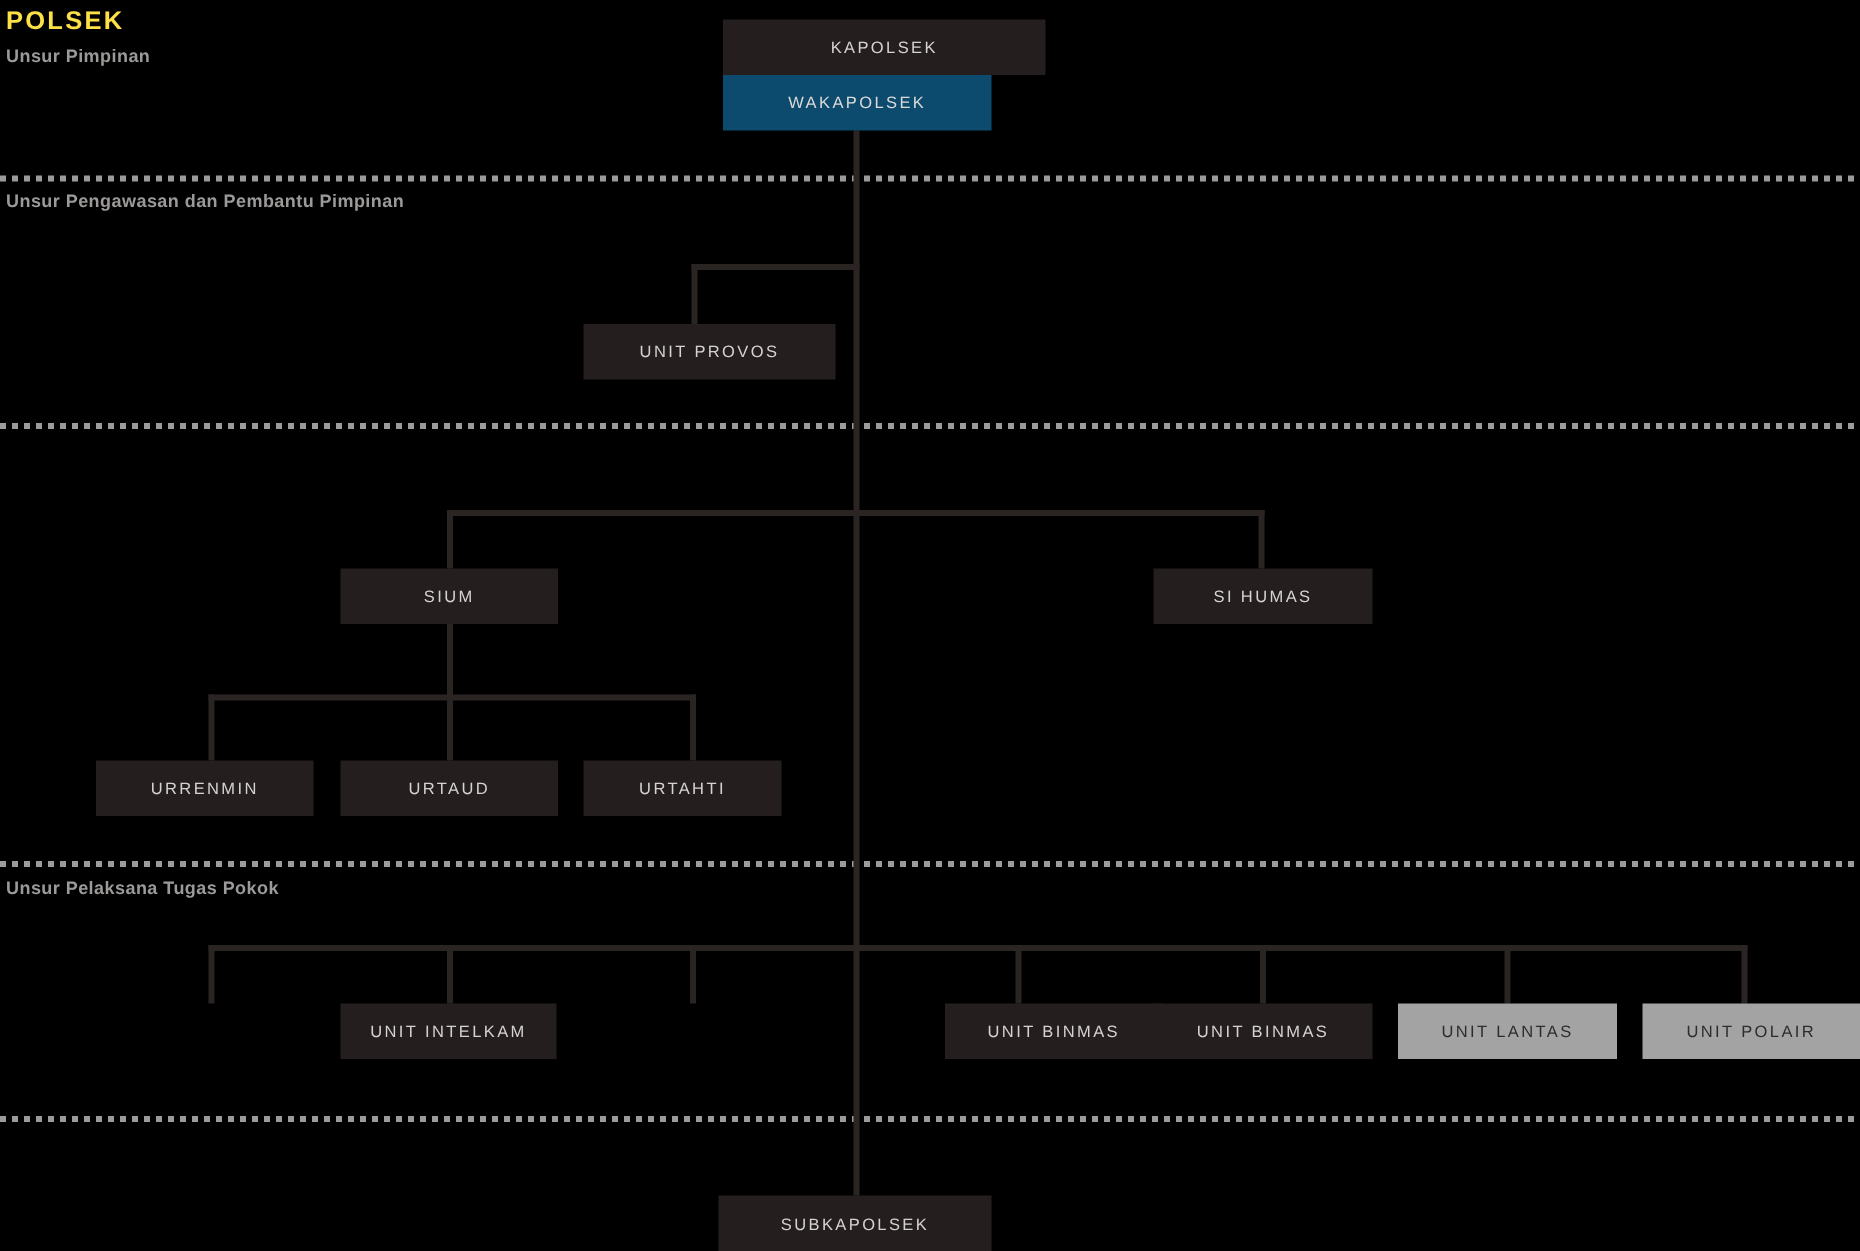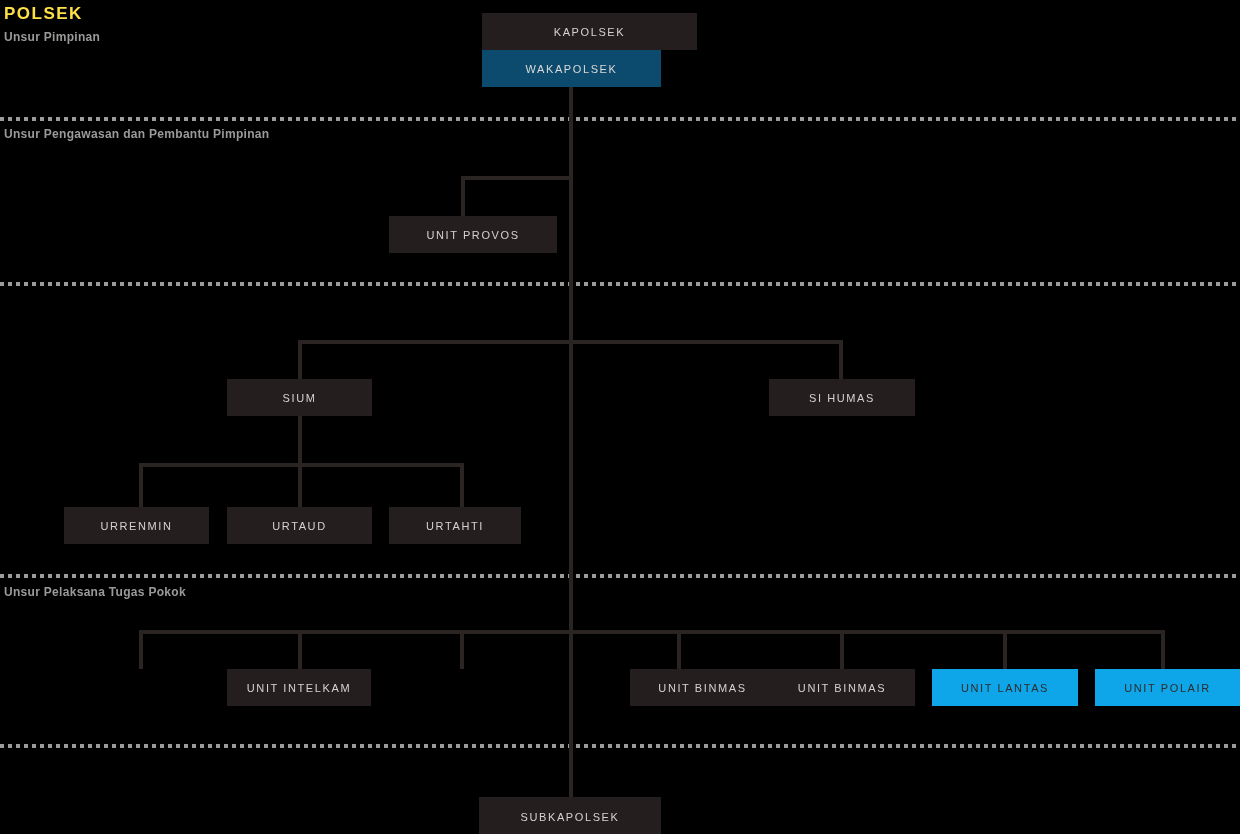--- a/index.html
+++ b/index.html
@@ -28,21 +28,21 @@
     position:absolute;background:#2a2422;
   }
   .node{
     position:absolute;height:37px;
     display:flex;align-items:center;justify-content:center;
     font-size:11px;letter-spacing:1.6px;
     white-space:nowrap;
   }
   .node.dark{background:#241f1e;color:#d5d3d1;}
   .node.mid{background:#0c4a6e;color:#dcdad8;}
-  .node.light{background:#0ea5e9;color:#2f2c2b;}
+  .node.light{background:#a3a3a3;color:#2f2c2b;}
 </style>
 </head>
 <body>
 
 <div class="canvas">
 
   <div class="page-title">POLSEK</div>
   <div class="section-label" style="top:30px">Unsur Pimpinan</div>
   <div class="section-label" style="top:127px">Unsur Pengawasan dan Pembantu Pimpinan</div>
   <div class="section-label" style="top:585px">Unsur Pelaksana Tugas Pokok</div>

